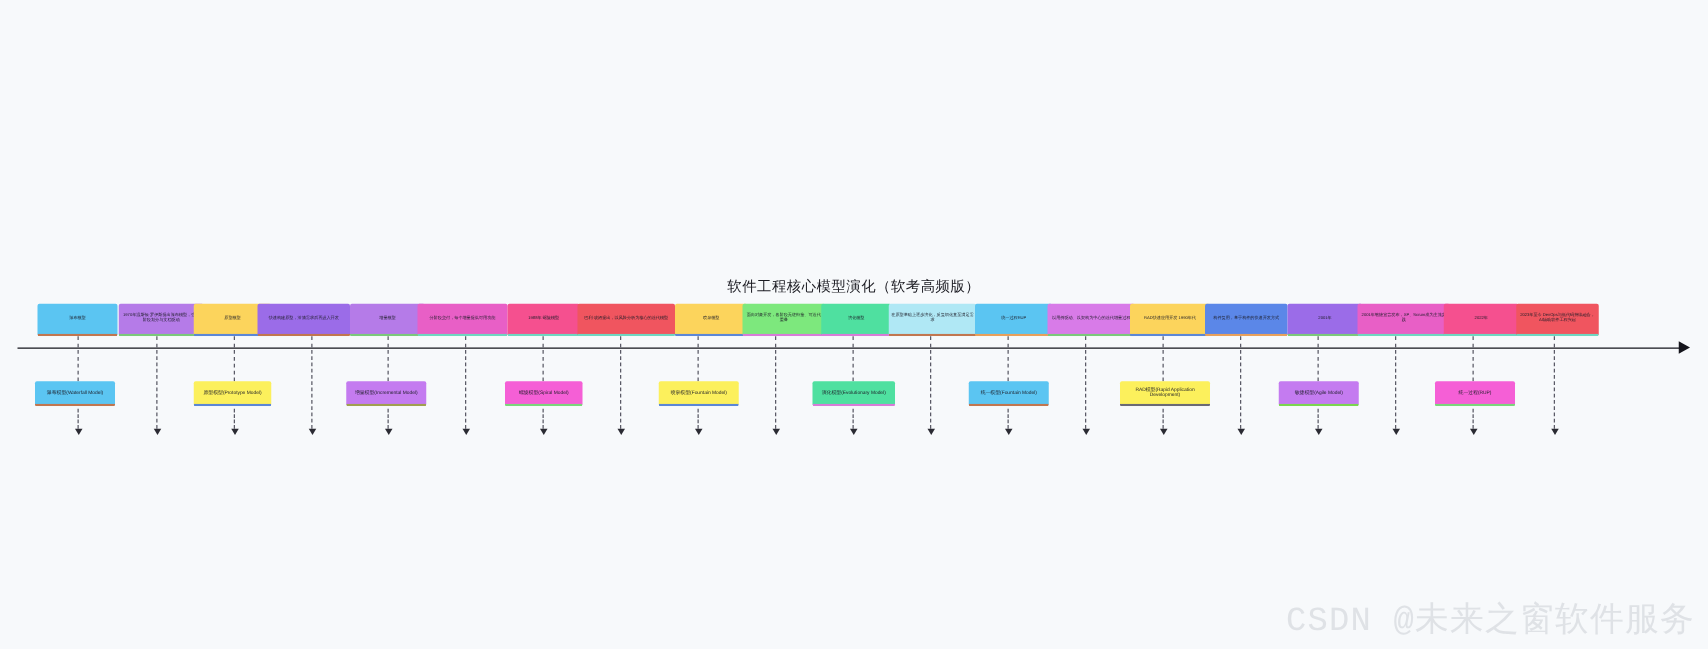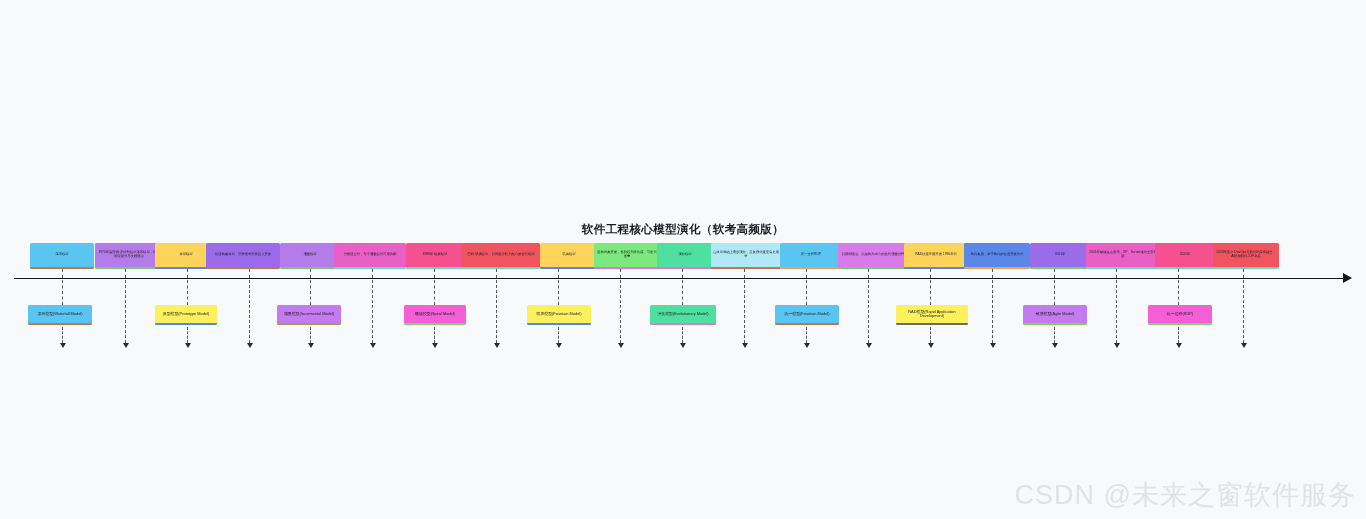--- a/index.html
+++ b/index.html
@@ -11,21 +11,21 @@
     position:relative;
   }
   #canvas{position:absolute;left:0;top:0;width:1366px;height:519px;}
 
   .chart-title{
     position:absolute;
     left:0;right:0;
     top:222px;
     text-align:center;
     font-size:11.5px;
-    font-weight:bold;
+    font-weight:normal;
     color:#1b1b22;
     letter-spacing:.4px;
   }
 
   
   .axis-line{
     position:absolute;
     left:14px;
     top:278px;
     width:1332px;
@@ -90,21 +90,21 @@
     font-size:3.9px;
   }
 
   .watermark{
     position:absolute;
     right:10px;
     bottom:6px;
     font-size:27px;
     color:#dfe2e6;
     white-space:nowrap;
-    font-family:Liberation Sans, sans-serif;
+    font-family:Liberation Mono, monospace;
     letter-spacing:1px;
   }
 </style>
 </head>
 <body>
 
 <div id="canvas">
 
   <div class="chart-title">软件工程核心模型演化（软考高频版）</div>
 

